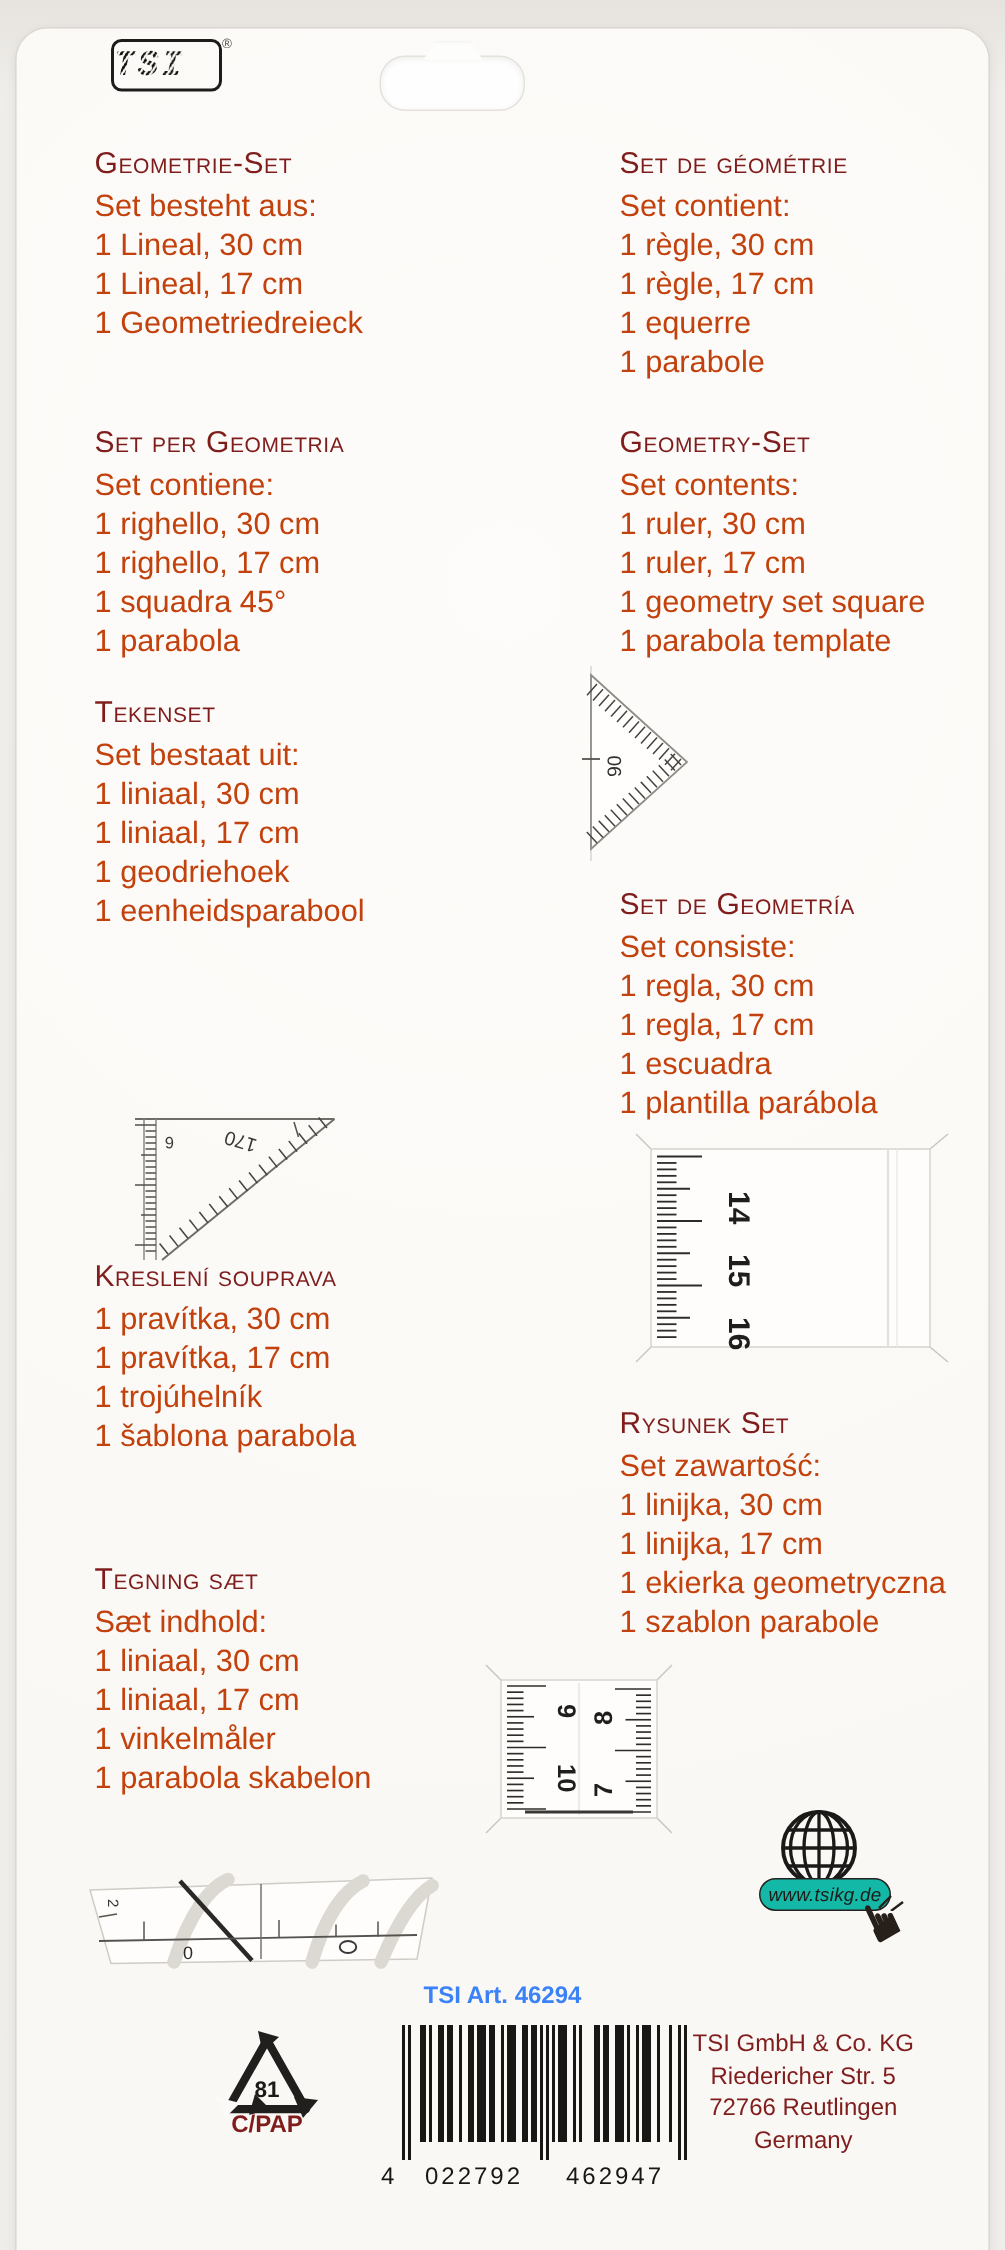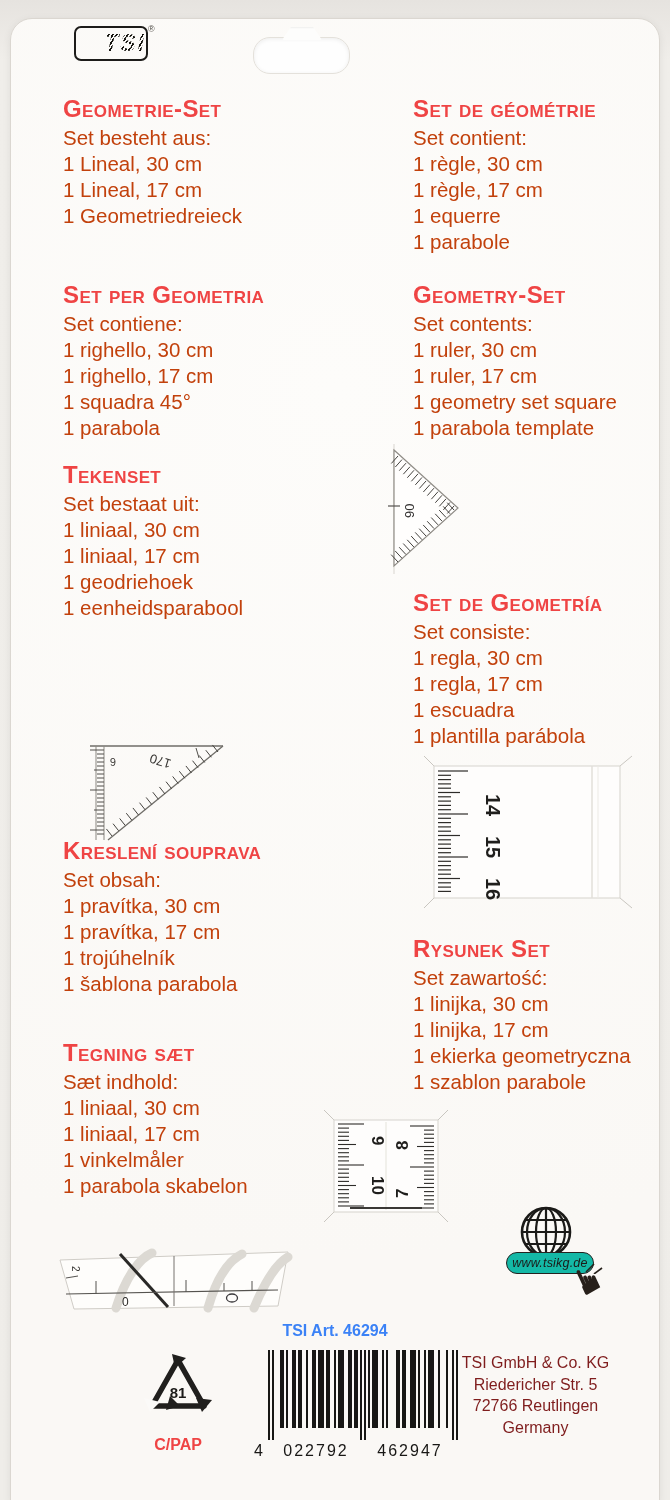--- a/index.html
+++ b/index.html
@@ -13,21 +13,21 @@
   .card{
     left:10px;top:18px;width:648px;height:1482px;
     background:radial-gradient(circle at 50% 25%,#fdfcfa,#faf8f5 75%);
     border:1px solid #dbd7d1;border-radius:22px 22px 0 0;
     box-shadow:0 2px 8px rgba(0,0,0,.07);
   }
   
   .logo{
     left:74px;top:26px;width:70px;height:31px;
     border:2.5px solid #1d1c1a;border-radius:7px;
-    display:flex;align-items:center;justify-content:flex-end;
+    display:flex;align-items:center;justify-content:flex-start;font-family:Liberation Mono, monospace;
   }
   .logo-text{
     font-weight:bold;font-style:italic;font-size:23px;letter-spacing:2px;
     background:repeating-linear-gradient(125deg,#15140f 0 1.6px,#fbfaf8 1.6px 3.1px);
     -webkit-background-clip:text;background-clip:text;color:transparent;
     transform:scaleY(1.05);
   }
   .reg{left:148px;top:24px;font-size:9px;color:#55524d;}
   
   .slot{
@@ -36,28 +36,28 @@
     box-shadow:inset 0 1px 4px rgba(0,0,0,.07);
   }
   .slot-bump{
     position:absolute;left:28px;top:-11px;width:40px;height:13px;background:#fdfdfc;
     clip-path:polygon(0 100%,22% 0,78% 0,100% 100%);
     box-shadow:inset 0 1px 2px rgba(0,0,0,.06);
   }
   
   .tblock{position:absolute;width:300px;color:#201f1d;}
   .tblock h2{
-    margin:0 0 3px 0;font-size:24px;font-weight:bold;
-    font-variant:small-caps;letter-spacing:.4px;color:#ef4444;line-height:26px;
+    margin:0 0 3px 0;font-size:20px;font-weight:normal;
+    font-variant:small-caps;letter-spacing:.4px;color:#7f1d1d;line-height:26px;
   }
   .ln{font-size:20.5px;line-height:26px;color:#c2410c;}
   .rcol{width:260px;}
   
   .artno{left:0;top:1322px;width:670px;text-align:center;font-size:16px;font-weight:bold;color:#3b82f6;}
-  .cpap{left:134px;top:1408px;width:88px;text-align:center;font-size:16px;font-weight:bold;color:#ef4444;margin-top:28px;}
+  .cpap{left:134px;top:1408px;width:88px;text-align:center;font-size:16px;font-weight:bold;color:#7f1d1d;}
   .addr{left:448px;top:1352px;width:175px;text-align:center;font-size:16px;line-height:21.5px;color:#7f1d1d;}
   .pill{
     left:506px;top:1252px;width:86px;height:20px;
     border:1.6px solid #242220;border-radius:12px;background:#14b8a6;
     font-size:12.5px;line-height:20px;text-align:center;color:#1c1b19;letter-spacing:.2px;font-style:italic;
   }
   .hand{left:572px;top:1262px;font-size:36px;color:#27201a;transform:rotate(-115deg);line-height:1;}
   svg text{font-family:"Liberation Sans","DejaVu Sans",sans-serif;}
   .digits{font-size:16px;fill:#181715;}
 </style>
@@ -117,21 +117,20 @@
 <section class="tblock rcol" style="left:413px;top:590px;">
   <h2>Set de Geometría</h2>
   <div class="ln">Set consiste:</div>
   <div class="ln">1 regla, 30 cm</div>
   <div class="ln">1 regla, 17 cm</div>
   <div class="ln">1 escuadra</div>
   <div class="ln">1 plantilla parábola</div>
 </section>
 <section class="tblock" style="left:63px;top:838px;">
   <h2>Kreslení souprava</h2>
-  <div class="ln">Set obsah:</div>
   <div class="ln">1 pravítka, 30 cm</div>
   <div class="ln">1 pravítka, 17 cm</div>
   <div class="ln">1 trojúhelník</div>
   <div class="ln">1 šablona parabola</div>
 </section>
 <section class="tblock rcol" style="left:413px;top:936px;">
   <h2>Rysunek Set</h2>
   <div class="ln">Set zawartość:</div>
   <div class="ln">1 linijka, 30 cm</div>
   <div class="ln">1 linijka, 17 cm</div>

